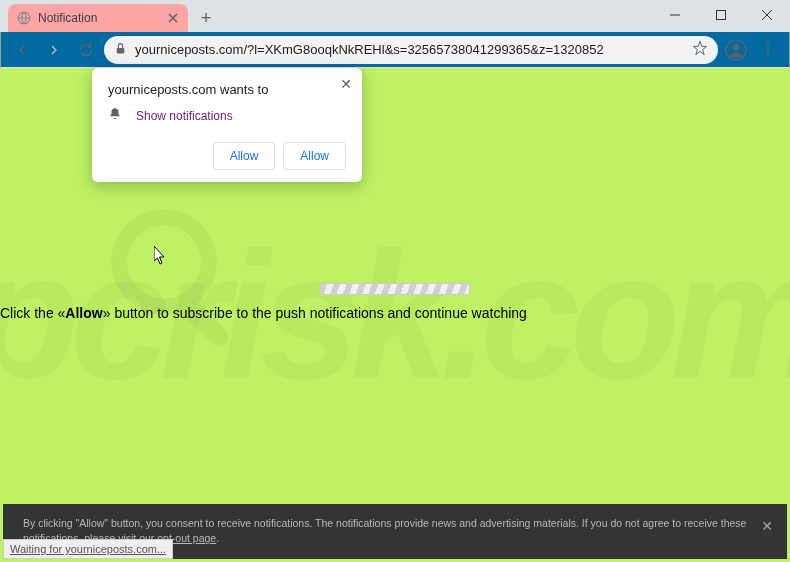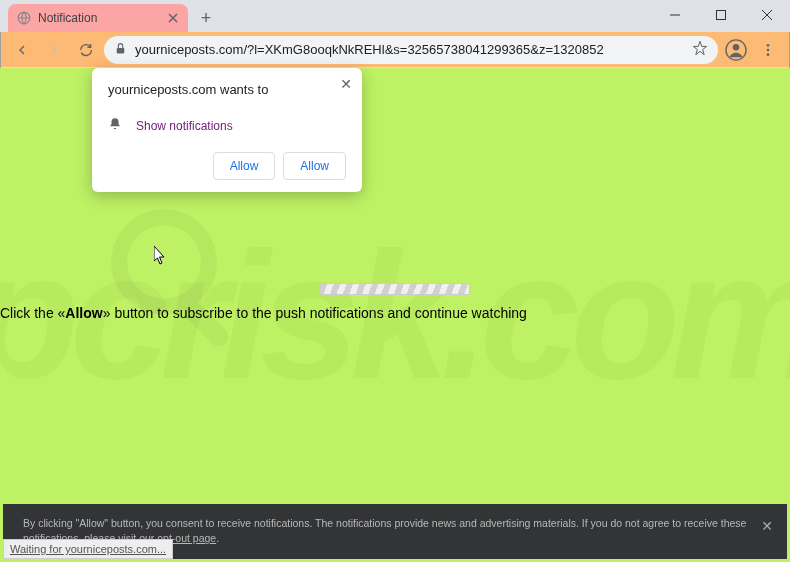--- a/index.html
+++ b/index.html
@@ -9,41 +9,41 @@
 .titlebar { height: 32px; background: #dee1e6; display: flex; align-items: flex-end; padding: 0 0 0 8px; position: relative; }
 .tab { background: #fca5a5; height: 28px; min-width: 180px; border-radius: 8px 8px 0 0; display: flex; align-items: center; padding: 0 8px; gap: 6px; font-size: 12px; color: #3c4043; margin-top: 4px; }
 .tab-favicon { width: 16px; height: 16px; display: flex; align-items: center; justify-content: center; }
 .tab-title { flex: 1; white-space: nowrap; overflow: hidden; }
 .tab-close { width: 14px; height: 14px; display: flex; align-items: center; justify-content: center; cursor: pointer; color: #5f6368; }
 .newtab { width: 28px; height: 28px; display: flex; align-items: center; justify-content: center; cursor: pointer; color: #5f6368; font-size: 18px; margin-left: 4px; }
 .window-controls { position: absolute; right: 0; top: 0; display: flex; }
 .win-btn { width: 46px; height: 30px; display: flex; align-items: center; justify-content: center; cursor: pointer; color: #333; }
 
 
-.toolbar { height: 36px; background: #fdba74; display: flex; align-items: center; padding: 0 8px; gap: 4px; border-bottom: 1px solid #e0e0e0; }
+.toolbar { height: 36px; background: #0369a1; display: flex; align-items: center; padding: 0 8px; gap: 4px; border-bottom: 1px solid #e0e0e0; }
 .nav-btn { width: 28px; height: 28px; display: flex; align-items: center; justify-content: center; border-radius: 50%; color: #5f6368; cursor: pointer; }
 .nav-btn.disabled { color: #bdc1c6; }
 .omnibox { flex: 1; height: 28px; background: #f1f3f4; border-radius: 14px; display: flex; align-items: center; padding: 0 10px; gap: 8px; font-size: 13px; color: #202124; }
 .omnibox .lock { color: #5f6368; }
 .omnibox .star { margin-left: auto; color: #5f6368; }
 .profile { width: 28px; height: 28px; border-radius: 50%; display:flex; align-items:center; justify-content:center; color:#5f6368; }
 
 
 .page { position: absolute; top: 68px; left: 0; right: 0; bottom: 0; background: #bef264; }
 .watermark { position: absolute; top: 50%; left: 50%; transform: translate(-50%, -50%); font-size: 180px; font-weight: bold; color: rgba(0,0,0,0.03); pointer-events: none; font-style: italic; letter-spacing: -10px; white-space: nowrap; }
 .watermark-icon { position: absolute; top: 130px; left: 100px; width: 160px; height: 160px; opacity: 0.04; }
 
 .center-content { position: absolute; top: 215px; left: 0; right: 0; }
 .progress-bar { width: 150px; height: 12px; margin: 0 auto 10px; border: 1px solid #ccc; border-radius: 2px; background: repeating-linear-gradient(110deg, #d0d0d0 0px, #d0d0d0 6px, #f0f0f0 6px, #f0f0f0 12px); }
 .instruction { font-size: 14px; color: #000; }
 
 
 .notif-popup { position: absolute; top: 68px; left: 92px; width: 270px; background: #fff; border-radius: 6px; box-shadow: 0 4px 16px rgba(0,0,0,0.25); padding: 14px 16px 12px; z-index: 10; }
 .notif-popup .close { position: absolute; top: 8px; right: 10px; color: #5f6368; cursor: pointer; font-size: 14px; }
-.notif-title { font-size: 13px; color: #202124; margin-bottom: 20px; }
+.notif-title { font-size: 13px; color: #202124; margin-bottom: 10px; }
 .notif-row { display: flex; align-items: center; gap: 14px; font-size: 12px; color: #701a75; margin-bottom: 18px; }
 .notif-buttons { display: flex; justify-content: flex-end; gap: 8px; }
 .notif-btn { border: 1px solid #dadce0; background: #fff; border-radius: 4px; padding: 6px 16px; font-size: 12px; color: #1a73e8; cursor: pointer; }
 
 
 .consent-bar { position: absolute; bottom: 3px; left: 3px; right: 3px; background: #333436; color: #b8b8b8; font-size: 10.5px; padding: 12px 40px 12px 20px; line-height: 1.5; }
 .consent-bar a { color: #b8b8b8; text-decoration: underline; }
 .consent-close { position: absolute; right: 14px; top: 12px; color: #aaa; cursor: pointer; font-size: 14px; }
 
 

